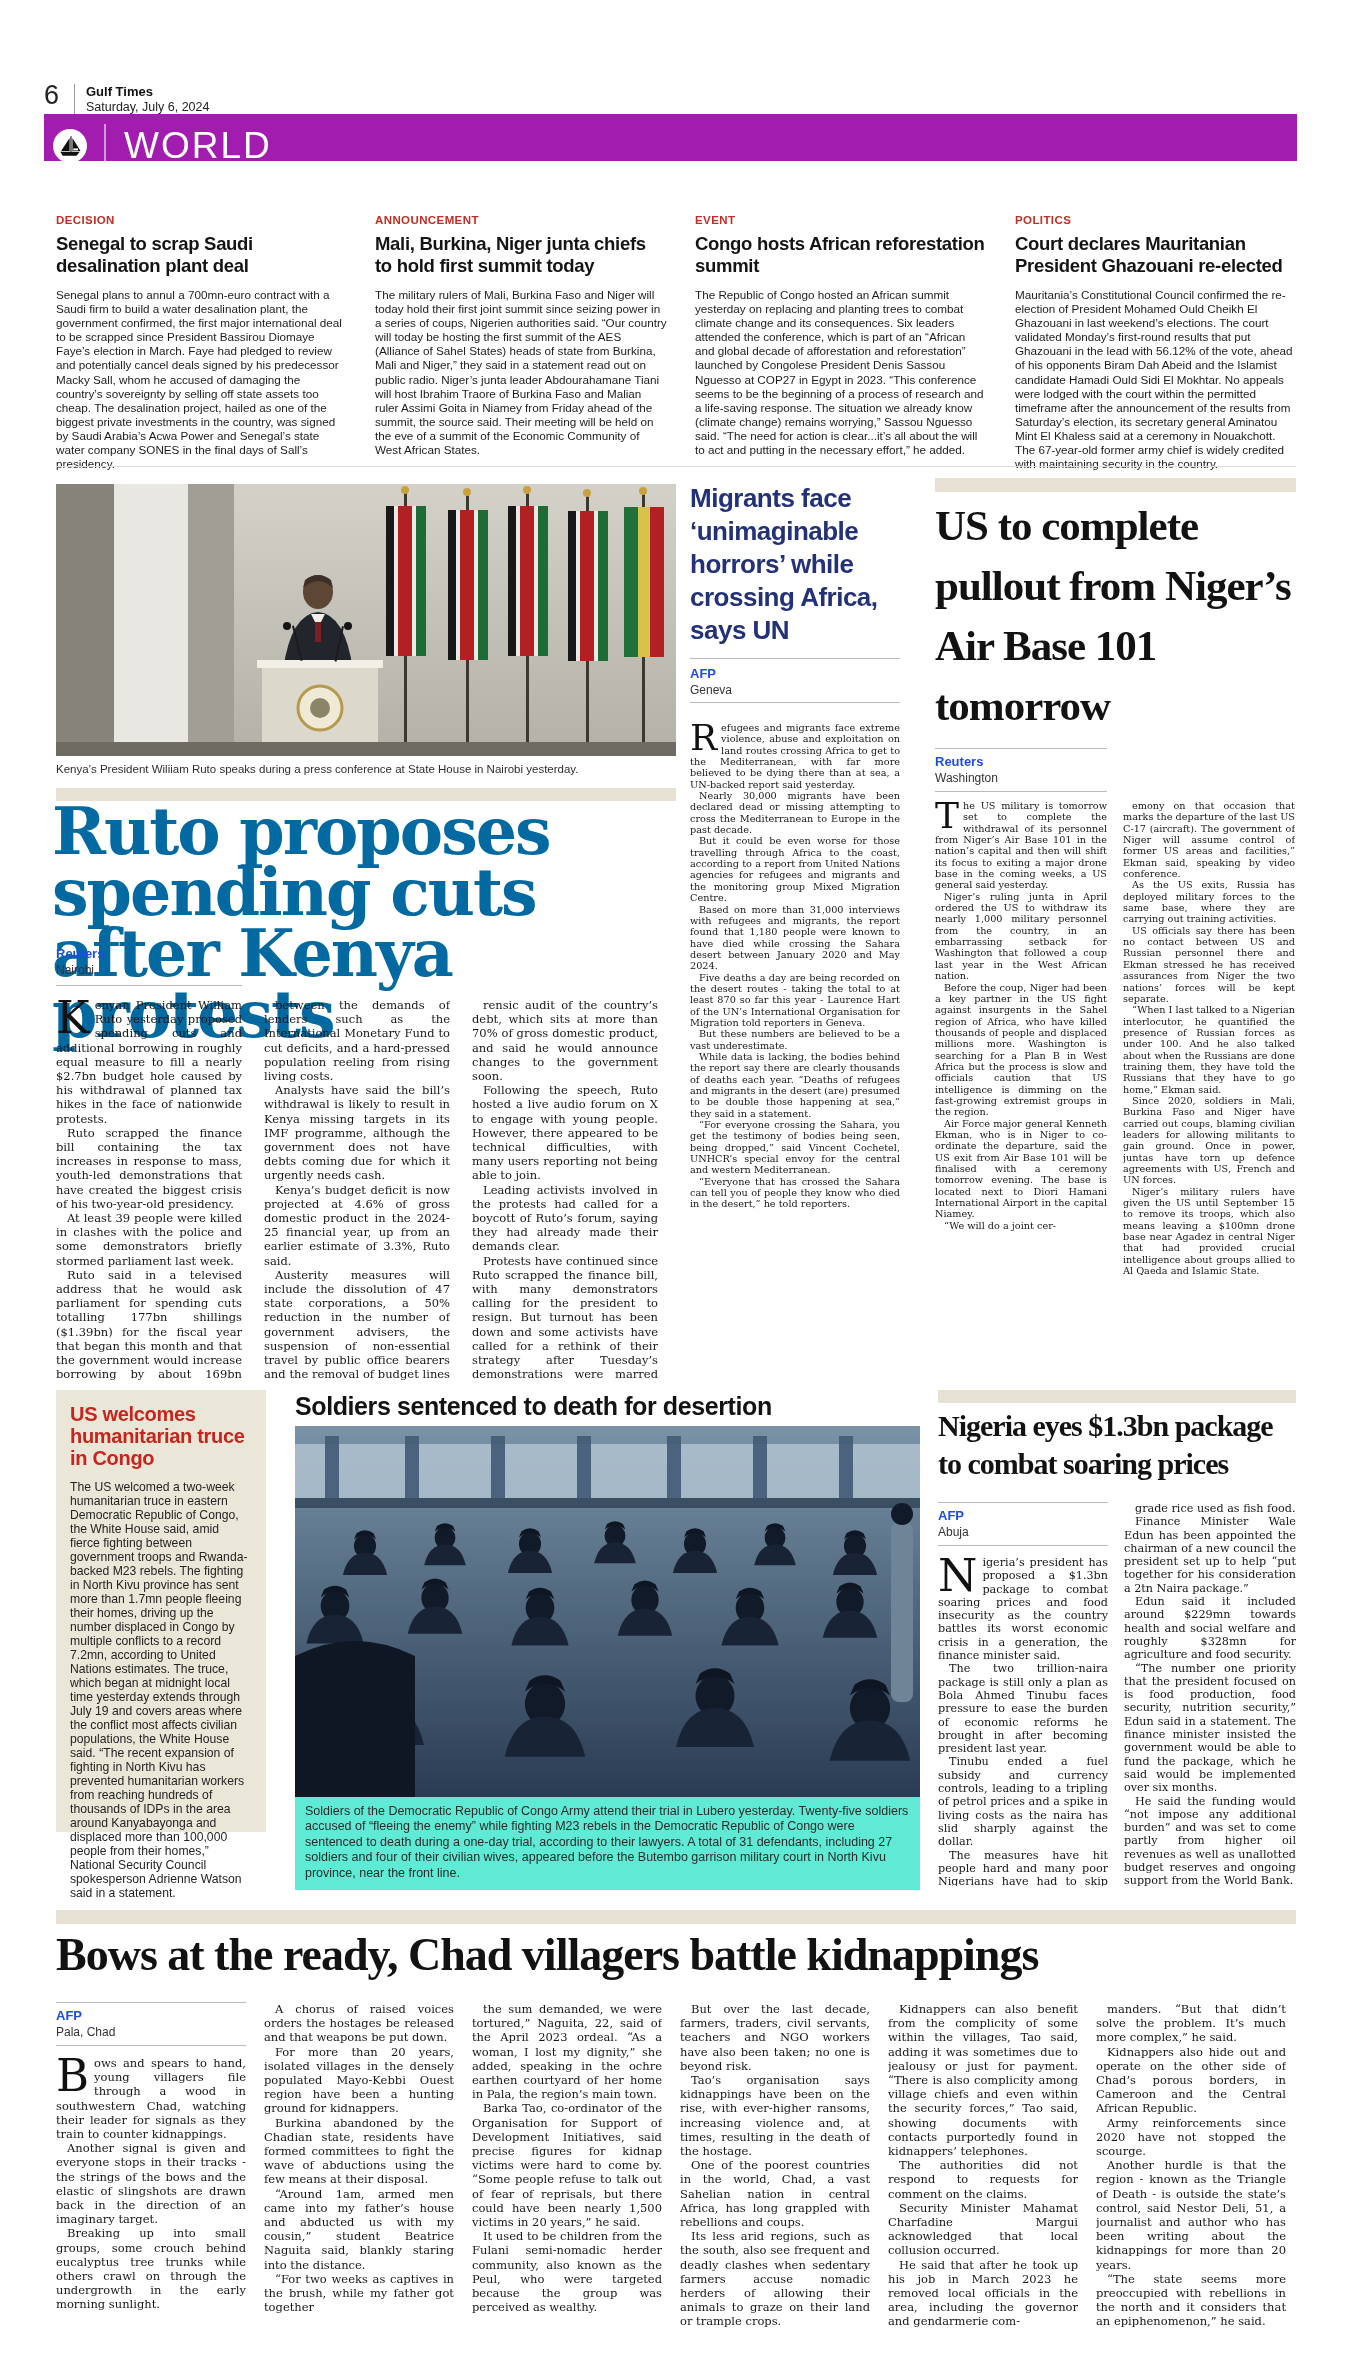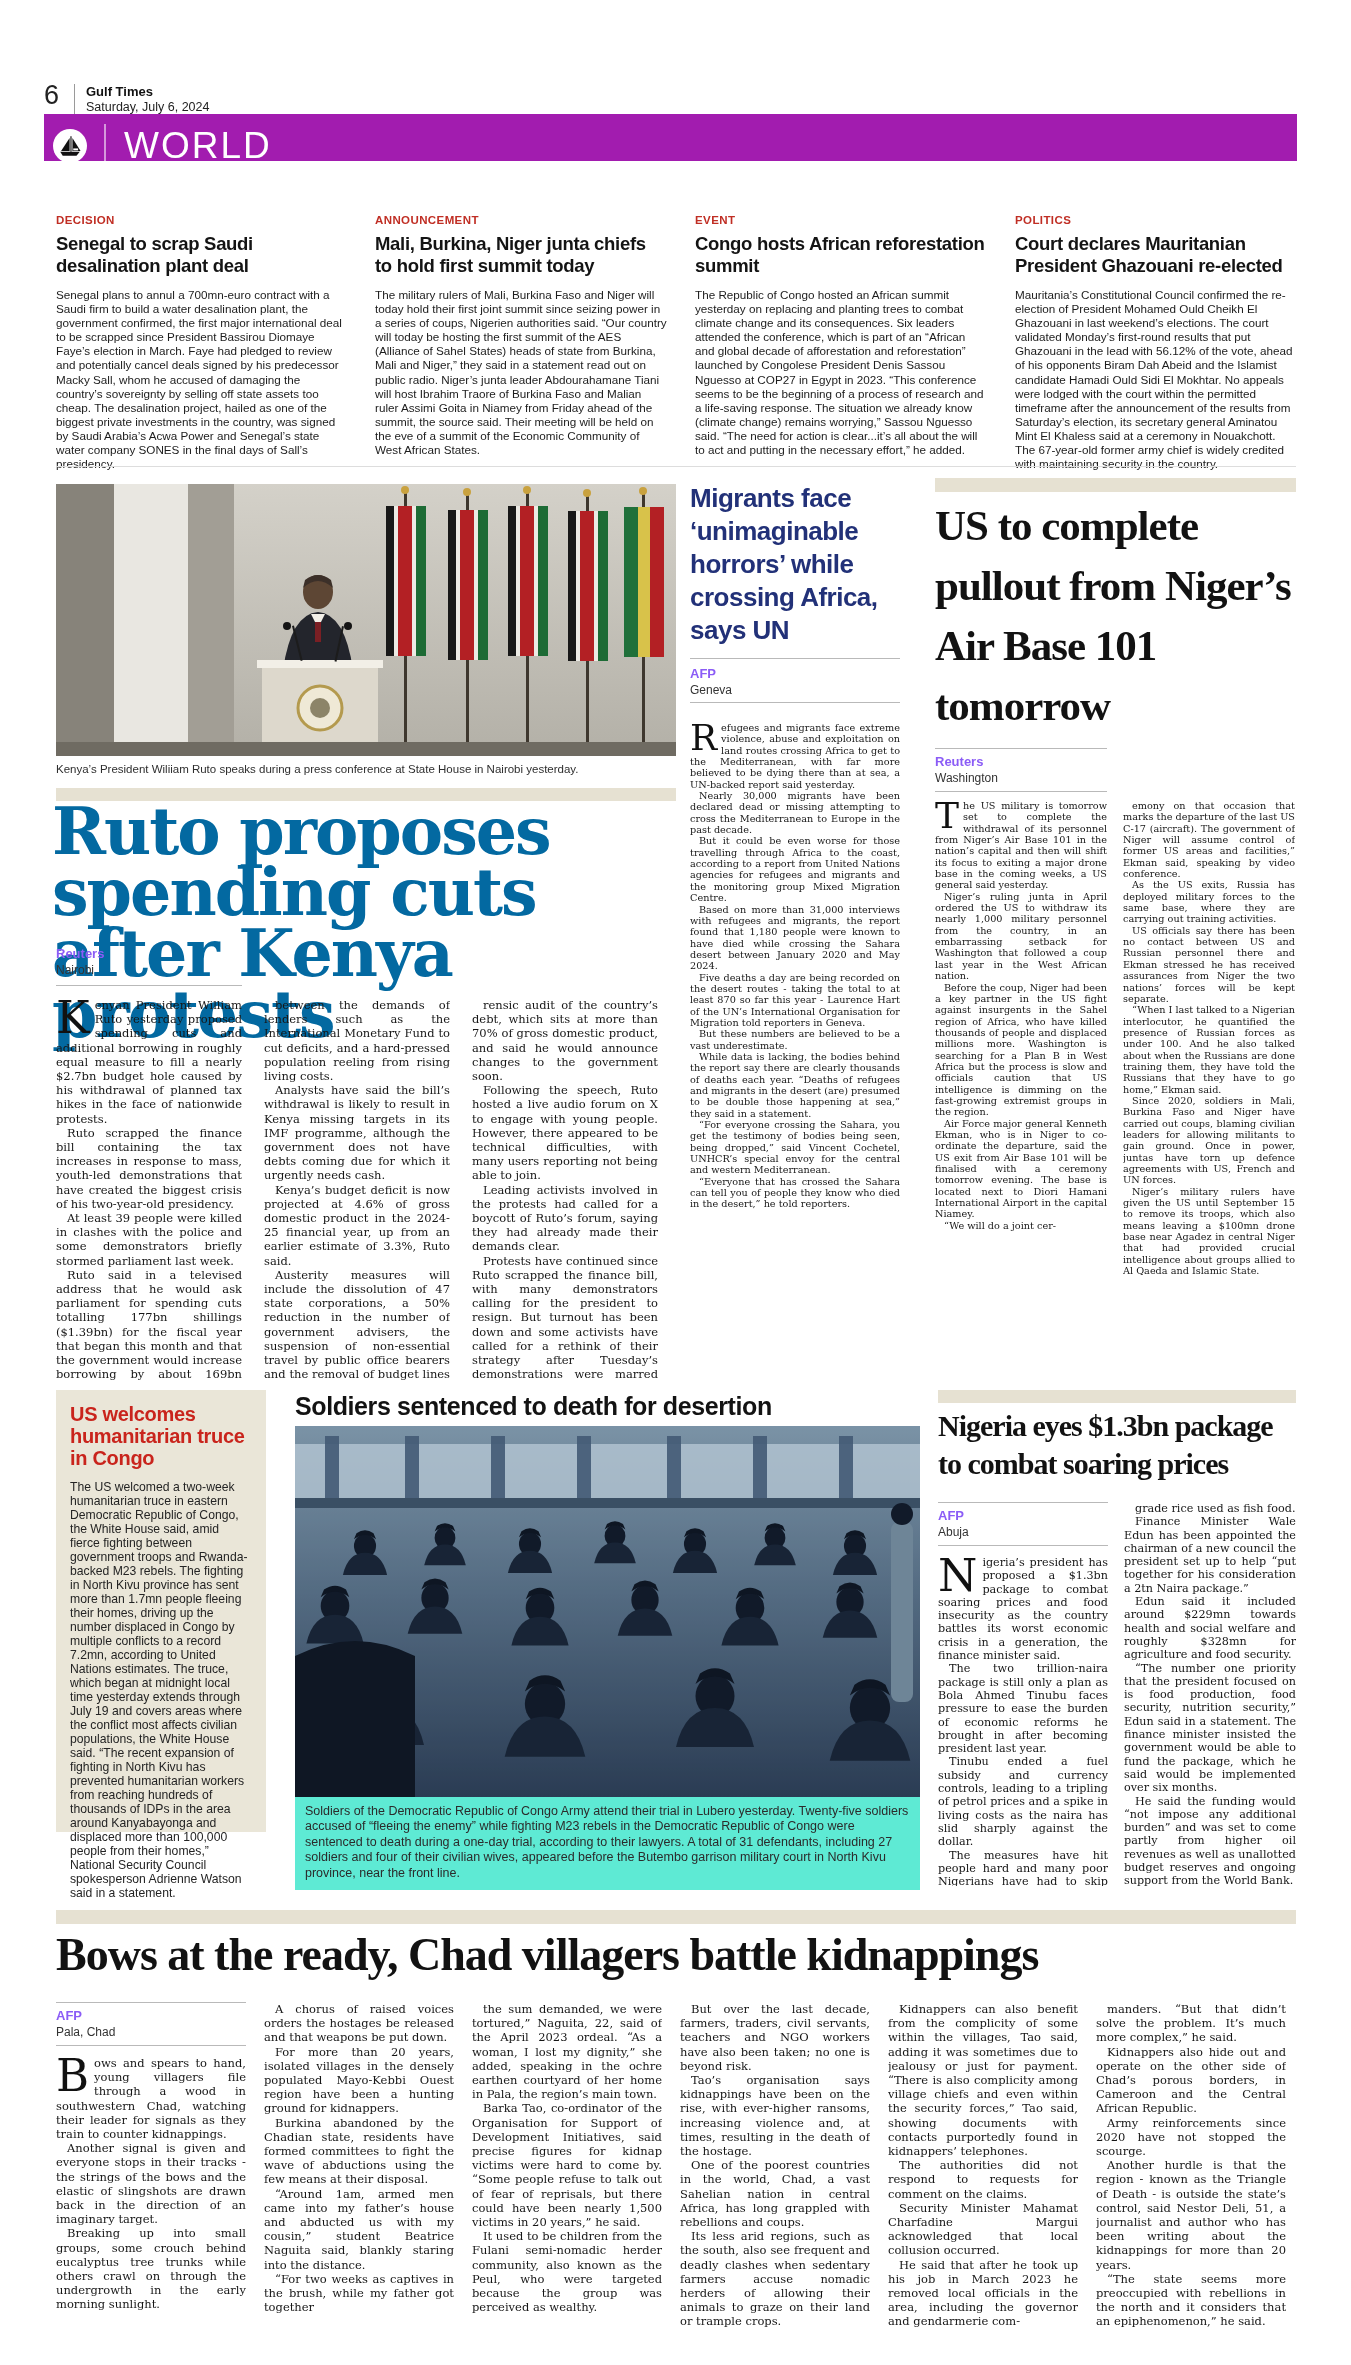--- a/index.html
+++ b/index.html
@@ -23,21 +23,21 @@
   .brief{top:214px;width:292px;}
   #brief0{left:56px;} #brief1{left:375px;} #brief2{left:695px;} #brief3{left:1015px;width:282px;}
   .kicker{font-size:11.5px;font-weight:bold;color:#c02e24;letter-spacing:.4px;}
   .brief h2{margin:7px 0 0 0;font-size:18.5px;line-height:21.5px;font-weight:bold;
             letter-spacing:-.3px;color:#141414;}
   .brief .bb{margin-top:12px;font-size:11.7px;line-height:14.1px;color:#1c1c1c;}
   #briefs-rule{left:56px;top:466px;width:1240px;height:1px;background:#ddd;}
 
   
   .beige{background:#e6e1d2;}
-  .byline .agency{font-size:13px;font-weight:bold;color:#8b5cf6;}
+  .byline .agency{font-size:13px;font-weight:bold;color:#1d4ed8;}
   .byline .place{font-size:12px;color:#333;margin-top:2px;}
   .rule{background:#b9b9b9;height:1px;}
 
   
   .serif-a p, .serif-b p{margin:0;text-align:justify;font-family:"DejaVu Serif","Liberation Serif",serif;color:#161616;}
   .serif-a p{font-size:11.5px;line-height:14.2px;text-indent:11px;}
   .serif-b p{font-size:9.7px;line-height:11.35px;text-indent:9px;}
   .serif-a p.first-par,.serif-b p.first-par{text-indent:0;}
   .serif-a .dropcap{float:left;font-size:45px;line-height:36px;padding:2px 5px 0 0;
                     font-family:"DejaVu Serif",serif;color:#111;}

